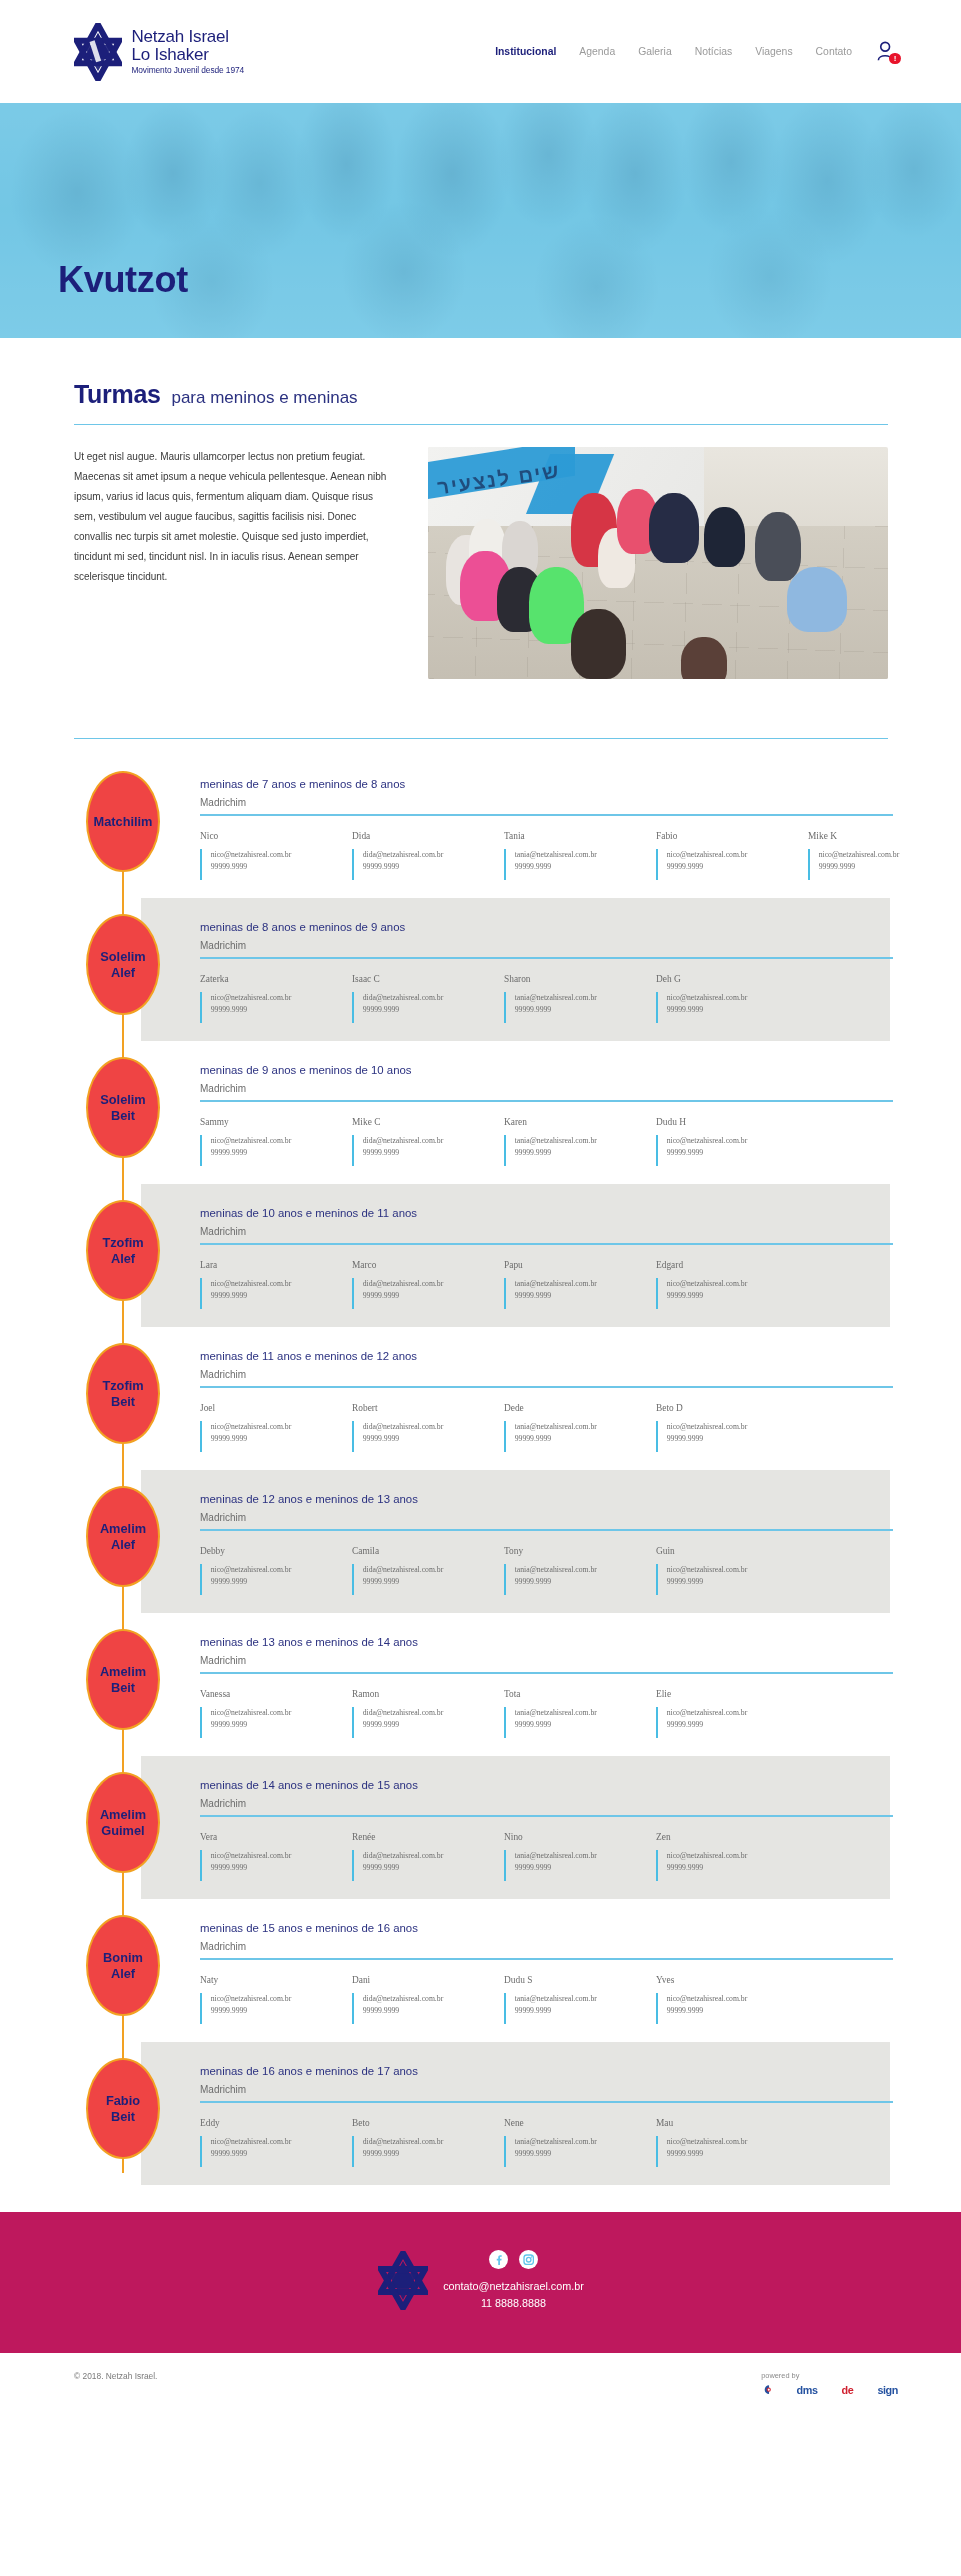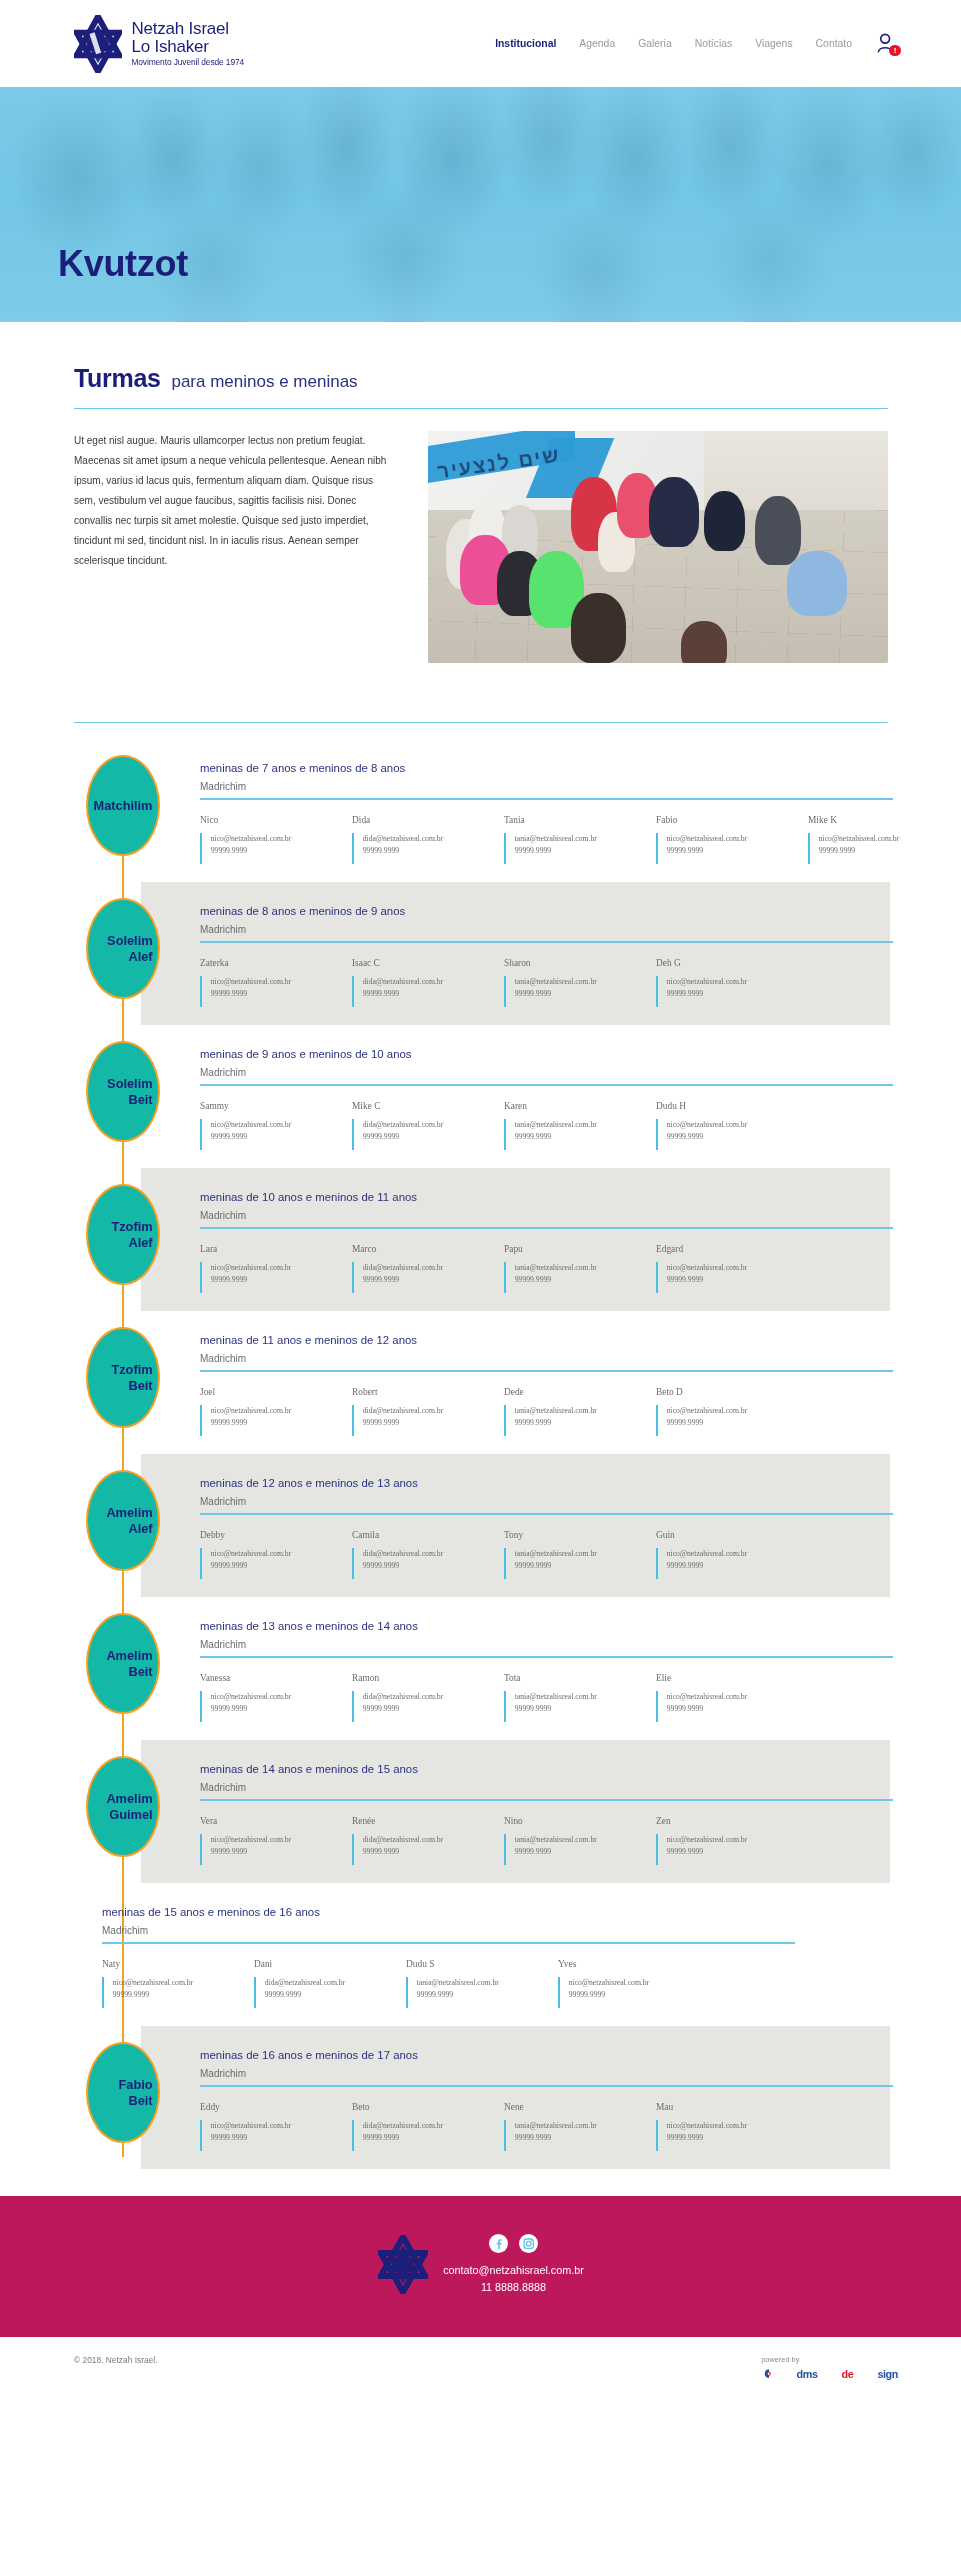--- a/index.html
+++ b/index.html
@@ -5,21 +5,21 @@
   * { box-sizing: border-box; margin: 0; padding: 0; }
   html, body {
     width: 962px;
     background: #ffffff;
     font-family: "Liberation Sans", sans-serif;
   }
   body { position: relative; width: 962px; height: 2576px; overflow: hidden; }
 
   
   .header {
-    height: 87px;
+    height: 103px;
     background: #ffffff;
     display: flex;
     align-items: center;
     padding: 0 64px 0 74px;
     position: relative;
   }
   .brand { display: flex; align-items: center; gap: 9.4px; }
   .brand-mark { width: 48px; height: 58px; flex: 0 0 auto; }
   .brand-text { line-height: 1.05; }
   .brand-line1, .brand-line2 {
@@ -139,23 +139,23 @@
     content: ""; position: absolute; left: 67px; right: -2px; top: 0; bottom: 0;
     background: #e5e5e2;
   }
   .tl-badge {
     position: relative; z-index: 3; flex: 0 0 98px;
     display: flex; align-items: flex-start; justify-content: center;
     padding-top: 16px;
   }
   .tl-oval {
     width: 74px; height: 101px; border-radius: 50%;
-    border: 2.7px solid #f2a122; background: #14b8a6;
+    border: 2.7px solid #f2a122; background: #ef4444;
     display: flex; align-items: center; justify-content: center;
-    text-align: right; line-height: 1.22;
+    text-align: center; line-height: 1.22;
     font-size: 12.8px; font-weight: 700; color: #1c1f7a;
     padding: 0 5.4px;
   }
   .tl-main { position: relative; z-index: 2; flex: 1 1 auto; padding: 23px 0 0 28px; }
   .tl-ages { font-size: 11.4px; color: #2b3180; margin-bottom: 6.7px; }
   .tl-role { font-size: 10px; color: #6c6c6c; margin-bottom: 6.7px; }
   .tl-rule { height: 1.3px; background: #6ec6e8; width: 693px; max-width: 100%; }
 
   .tl-people { display: flex; gap: 0; margin-top: 15px; font-family: Liberation Serif, serif; }
   .person { flex: 0 0 152px; padding-right: 10.8px; }
@@ -602,20 +602,23 @@
                 <div class="person-name">Zen</div>
                 <div class="person-contact">
                   <div>nico@netzahisreal.com.br</div>
                   <div>99999.9999</div>
                 </div>
               </div>
             </div>
           </div>
         </div>
         <div class="tl-row">
+          <div class="tl-badge">
+            <div class="tl-oval">Bonim Alef</div>
+          </div>
           <div class="tl-main">
             <div class="tl-ages">meninas de 15 anos e meninos de 16 anos</div>
             <div class="tl-role">Madrichim</div>
             <div class="tl-rule"></div>
             <div class="tl-people">
               <div class="person">
                 <div class="person-name">Naty</div>
                 <div class="person-contact">
                   <div>nico@netzahisreal.com.br</div>
                   <div>99999.9999</div>

